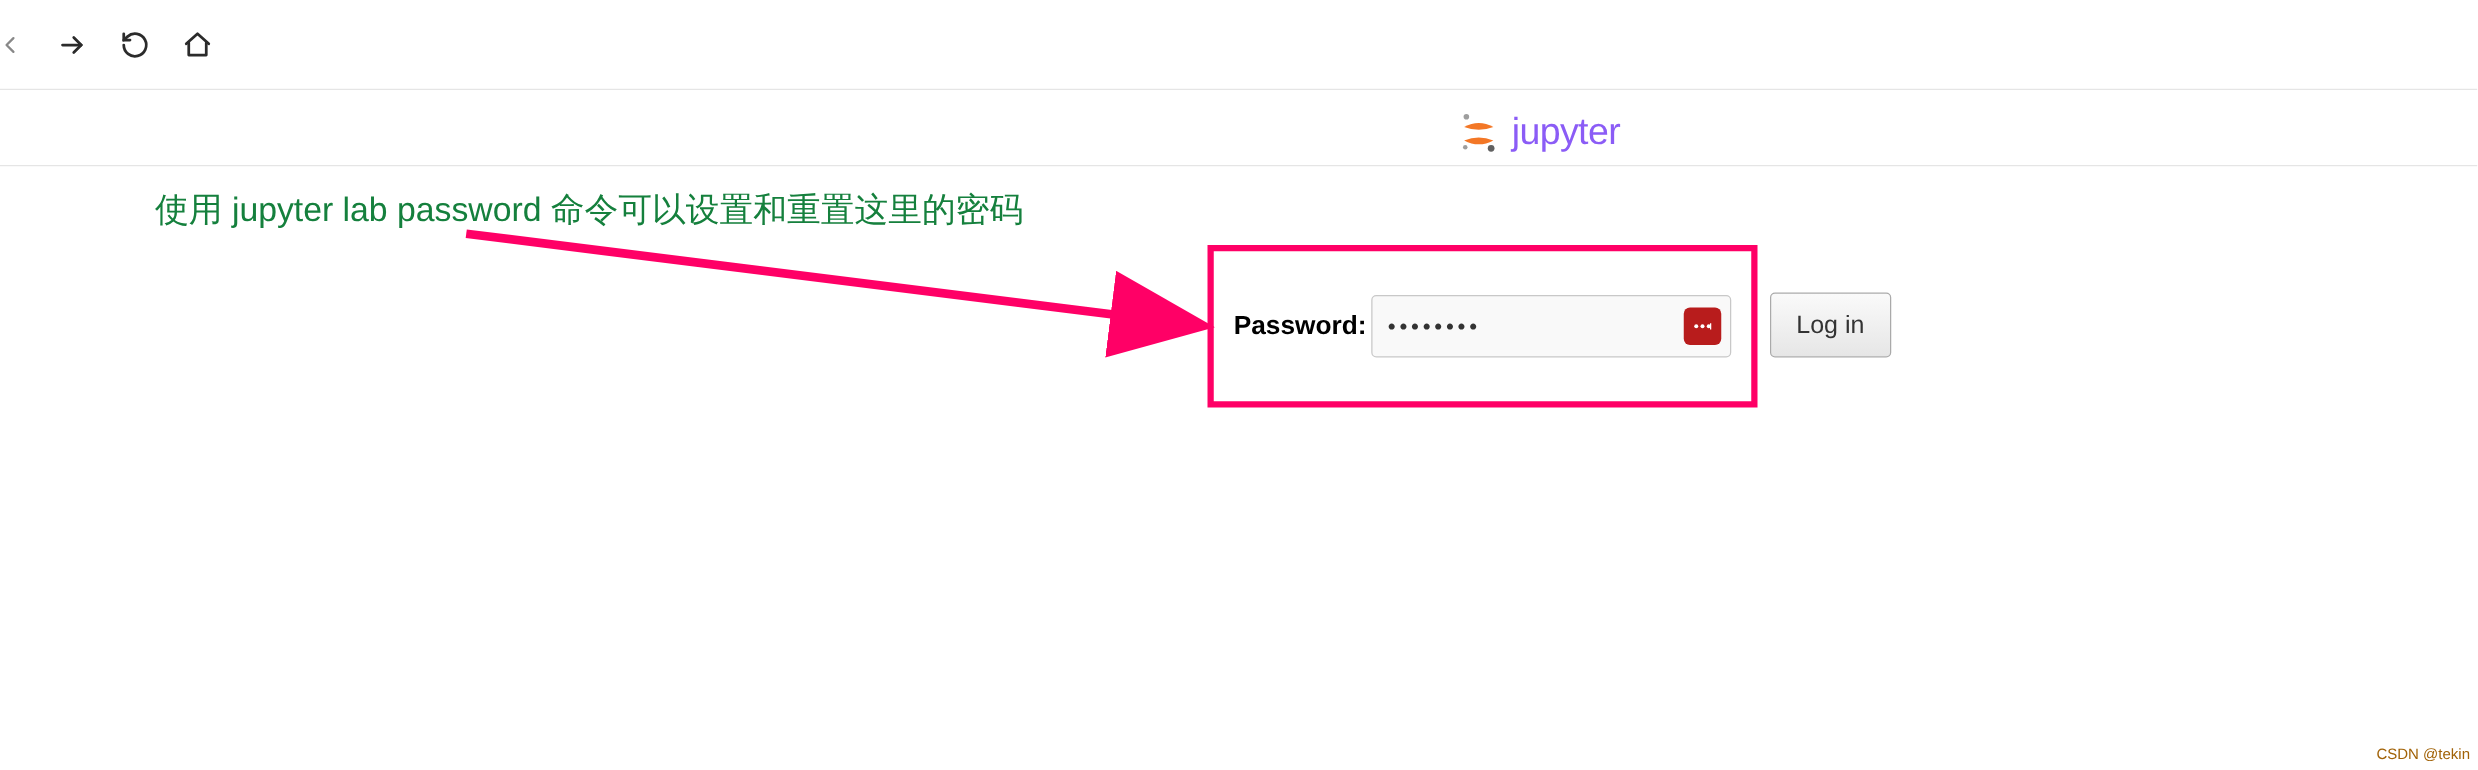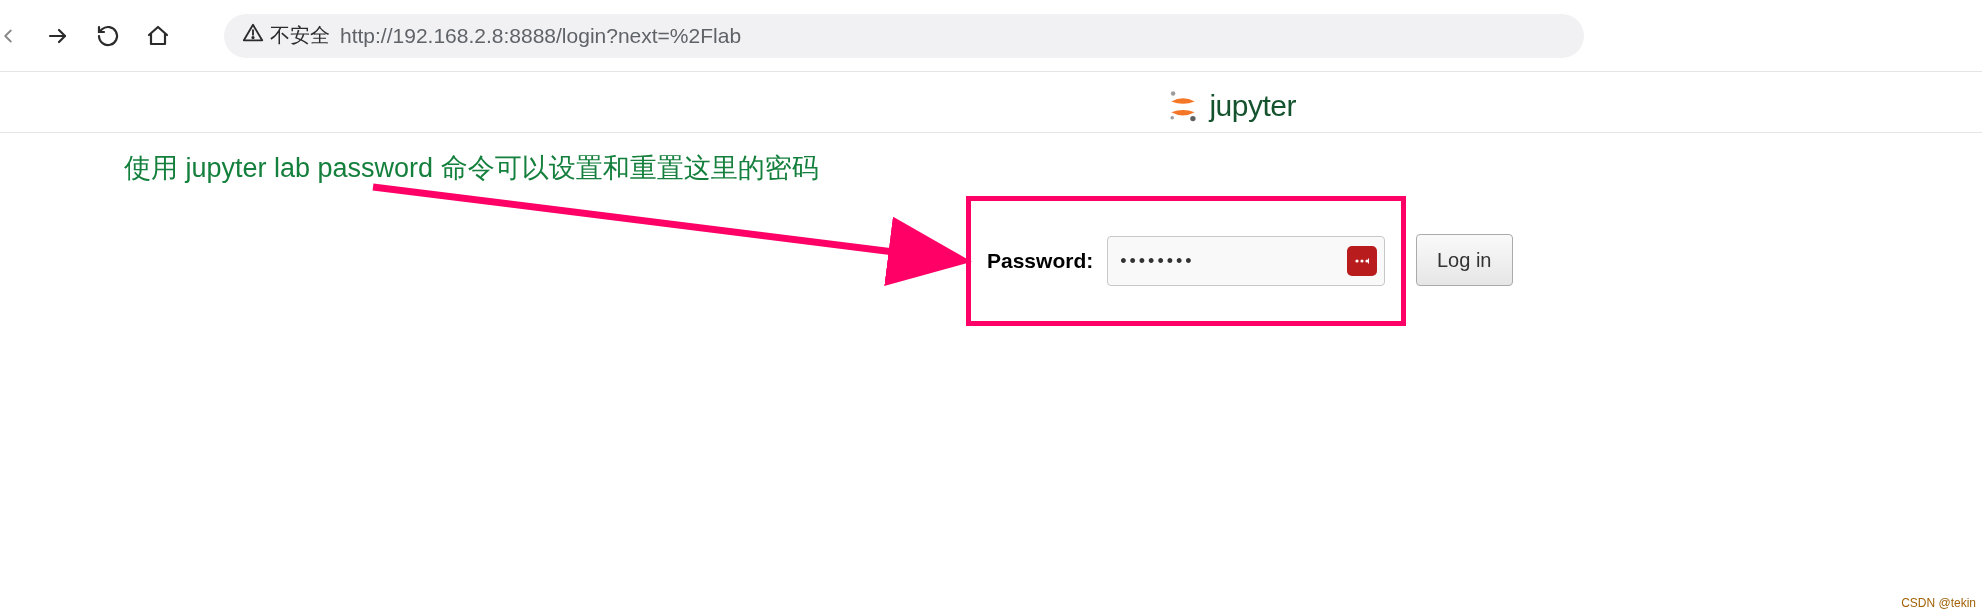--- a/index.html
+++ b/index.html
@@ -78,21 +78,21 @@
       display: flex;
       align-items: center;
       gap: 8px;
     }
     .jupyter-logo-icon {
       width: 36px;
       height: 36px;
     }
     .jupyter-logo-text {
       font-size: 30px;
-      color: #14532d;
+      color: #8b5cf6;
       font-weight: 400;
       letter-spacing: -0.5px;
     }
     .annotation {
       position: absolute;
       top: 150px;
       left: 124px;
       color: #15803d;
       font-size: 27px;
       font-weight: 400;
@@ -108,21 +108,21 @@
     .login-box {
       position: absolute;
       top: 196px;
       left: 966px;
       width: 440px;
       height: 130px;
       border: 5px solid #ff0066;
       display: flex;
       align-items: center;
       padding: 0 16px;
-      gap: 14px;
+      gap: 4px;
     }
     .password-label {
       font-size: 21px;
       font-weight: 700;
       color: #000;
     }
     .password-container {
       position: relative;
       flex: 1;
     }
@@ -192,33 +192,20 @@
     <svg viewBox="0 0 24 24" fill="none" stroke="currentColor" stroke-width="2.2" stroke-linecap="round">
         <path d="M3 12a9 9 0 1 0 3-6.7L3 8"></path>
         <polyline points="3 3 3 8 8 8"></polyline>
       </svg>
   </div>
   <div class="nav-icon">
     <svg viewBox="0 0 24 24" fill="none" stroke="currentColor" stroke-width="2.2" stroke-linecap="round" stroke-linejoin="round">
         <path d="M3 11 L12 3 L21 11"></path>
         <path d="M5 10 V20 H19 V10"></path>
       </svg>
-  </div>
-  <div class="address-bar">
-    <div class="security-badge">
-      <span>
-        <svg viewBox="0 0 24 24" fill="none" stroke="currentColor" stroke-width="2" stroke-linecap="round" stroke-linejoin="round">
-            <path d="M12 3 L22 20 H2 Z"></path>
-            <line x1="12" y1="9" x2="12" y2="14"></line>
-            <circle cx="12" cy="17" r="0.8" fill="currentColor"></circle>
-          </svg>
-      </span>
-      <span>不安全</span>
-    </div>
-    <span class="url-text">http://192.168.2.8:8888/login?next=%2Flab</span>
   </div>
 </div>
 
 <div class="page-content">
   <div class="logo-bar">
     <div class="jupyter-logo">
       <span class="jupyter-logo-icon">
         <svg viewBox="0 0 40 40">
             <circle cx="9" cy="6" r="2.5" fill="#9E9E9E"></circle>
             <path d="M7 15 Q20 8 33 15 Q20 20 7 15 Z" fill="#F37726"></path>

